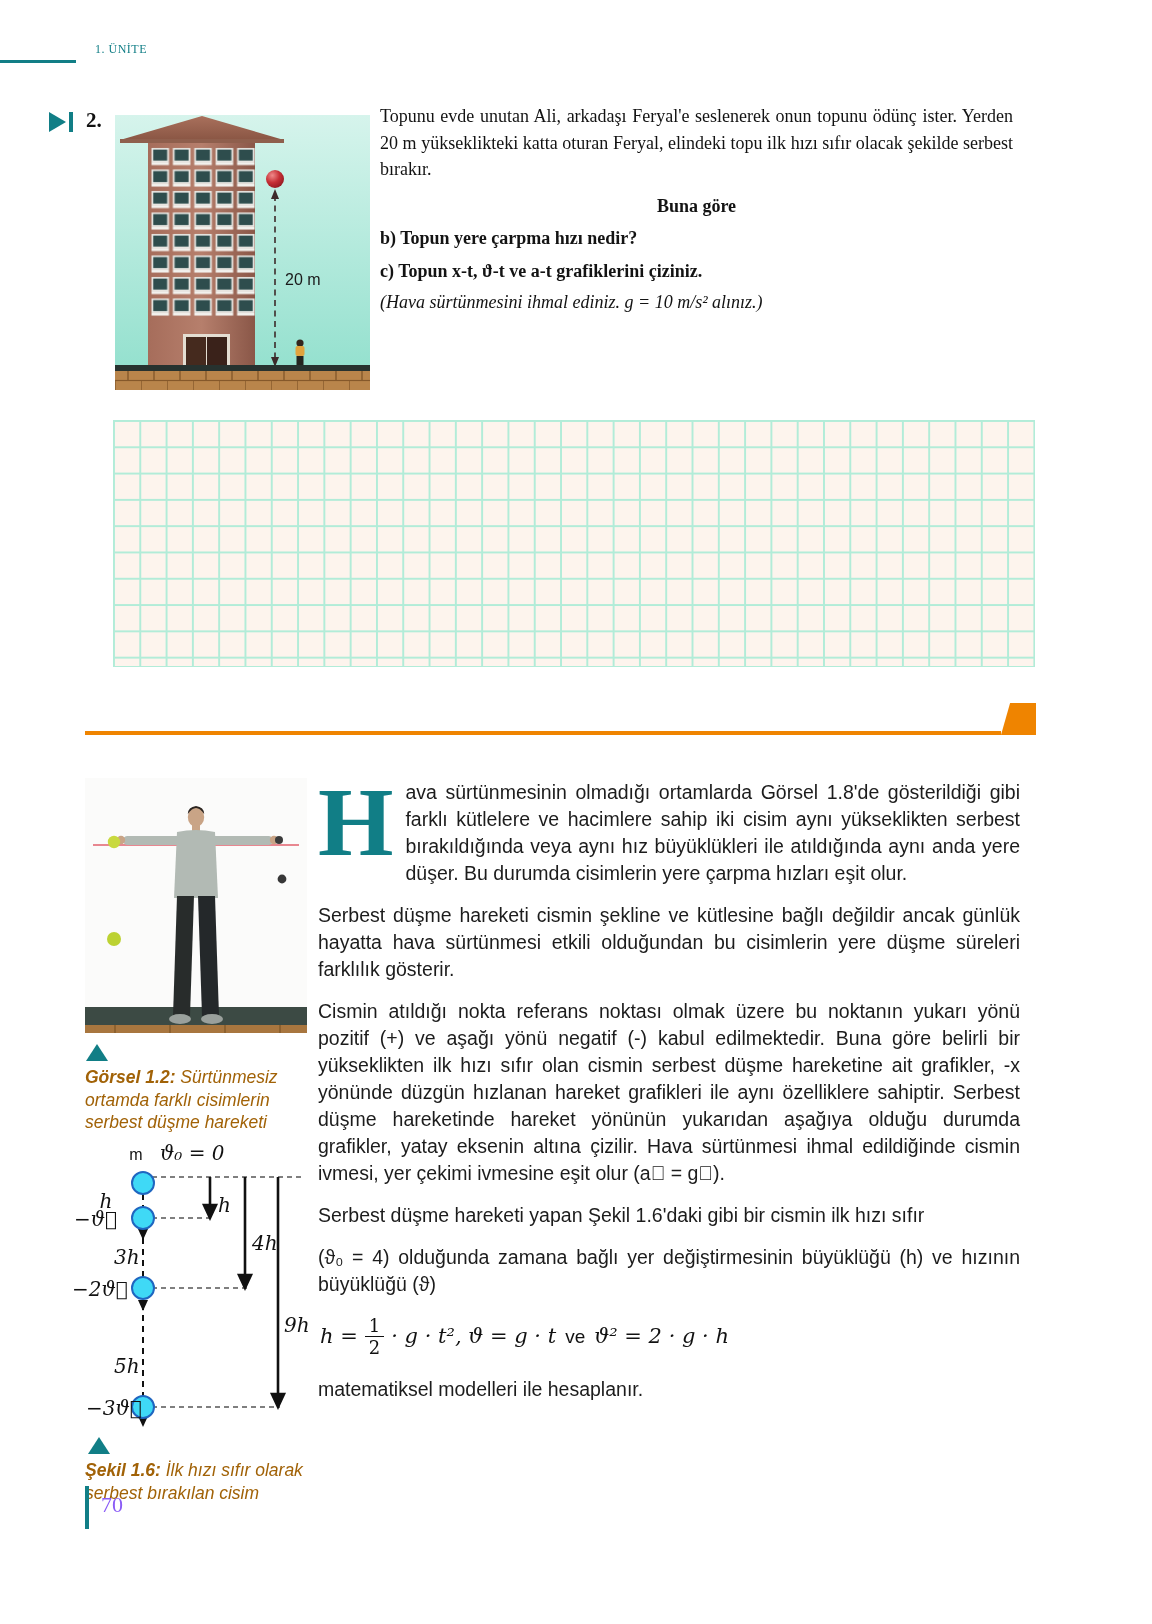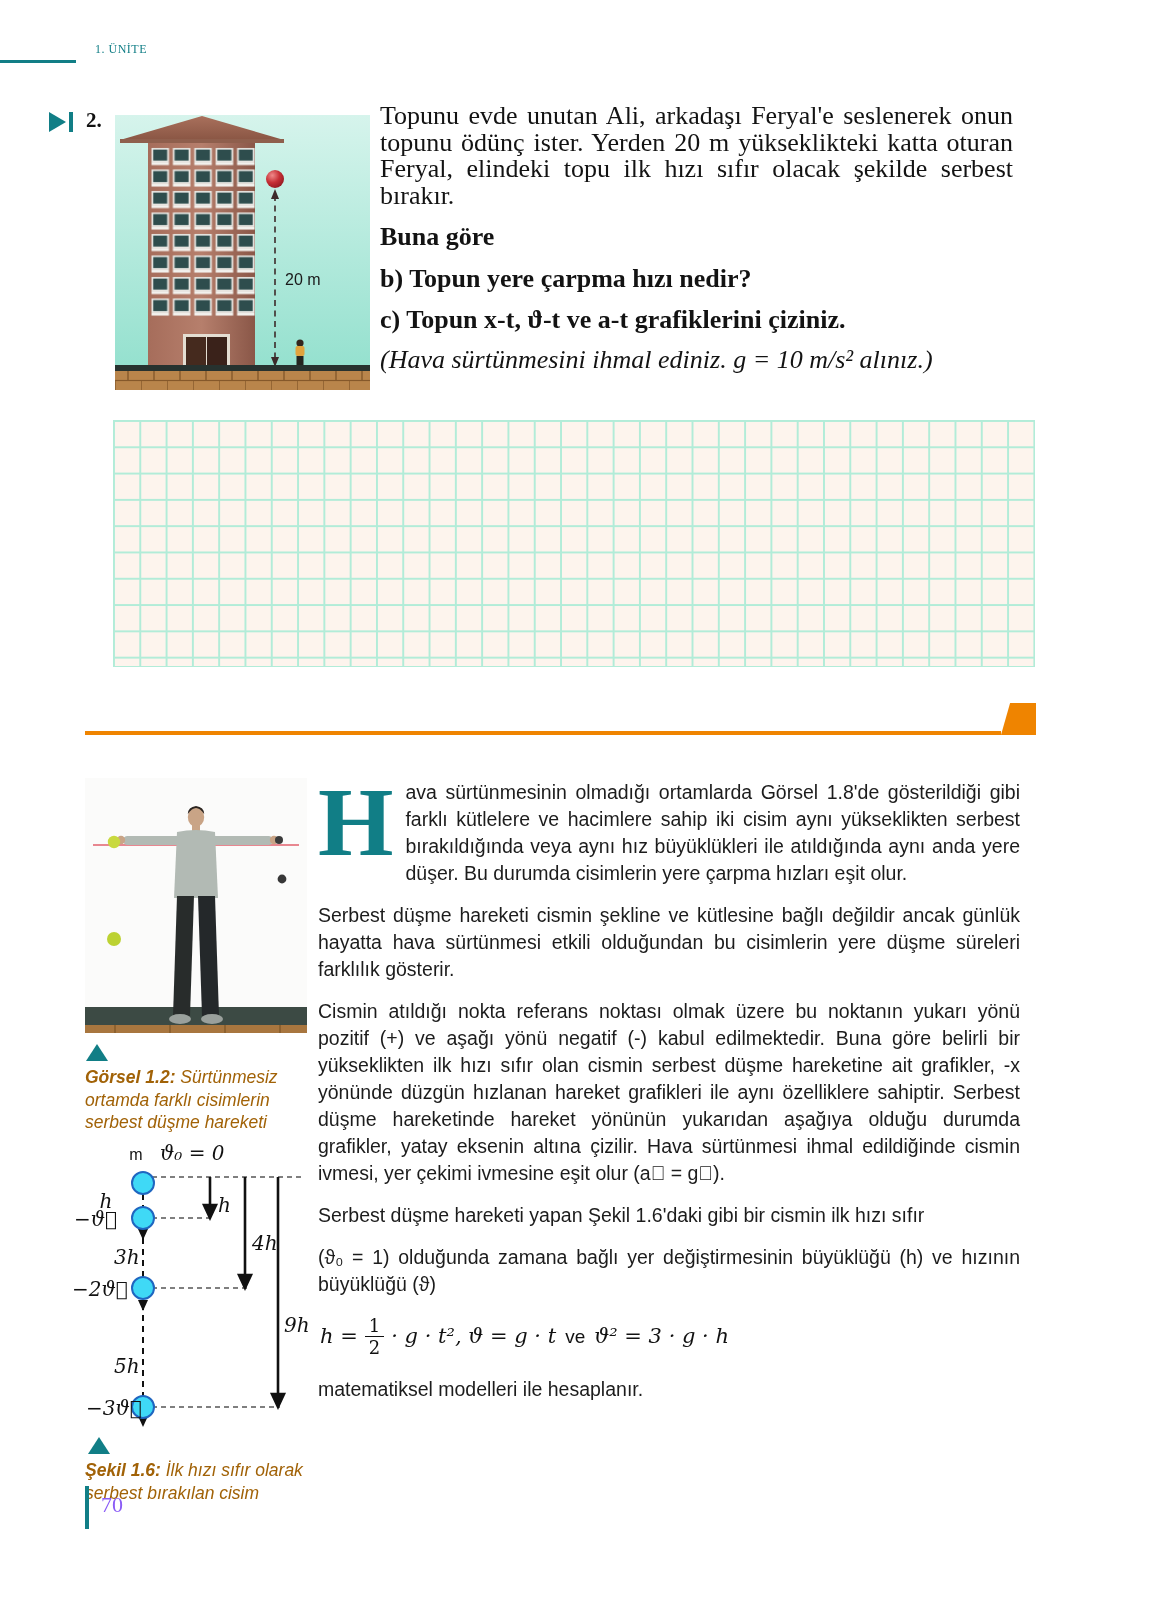--- a/index.html
+++ b/index.html
@@ -12,23 +12,23 @@
   .unit-title { position:absolute; left:95px; top:42px; font-family:"Liberation Serif", serif; font-size:12px; color:#117e86; letter-spacing:.5px; }
 
   
   .prob-icon { position:absolute; left:49px; top:112px; display:flex; align-items:center; }
   .prob-icon .tri { width:0; height:0; border-top:10px solid transparent; border-bottom:10px solid transparent; border-left:17px solid #117e86; }
   .prob-icon .bar { width:4px; height:20px; background:#117e86; margin-left:3px; }
   .prob-number { position:absolute; left:86px; top:108px; font-family:"Liberation Serif", serif; font-weight:bold; font-size:21px; color:#111; }
 
   .building-svg { position:absolute; left:115px; top:115px; }
 
-  .problem-text { position:absolute; left:380px; top:103px; width:633px; font-family:"Liberation Serif", serif; font-size:26px; color:#131313; }
+  .problem-text { position:absolute; left:380px; top:103px; width:633px; font-family:"Liberation Serif", serif; font-size:18px; color:#131313; }
   .problem-text .statement { line-height:26.5px; text-align:justify; }
-  .problem-text .lead { font-weight:bold; margin-top:13px; }
+  .problem-text .lead { font-weight:bold; margin-top:13px;text-align:center; }
   .problem-text .item { font-weight:bold; margin-top:11.5px; }
   .problem-text .note { font-style:italic; margin-top:10px; }
 
   
   .solution-grid { position:absolute; left:113px; top:420px; width:922px; height:247px;
     background-color:#fdf4ed;
     background-image:
       linear-gradient(to right, #b2ecd8 1.6px, transparent 1.6px),
       linear-gradient(to bottom, #b2ecd8 1.6px, transparent 1.6px);
     background-size:26.3px 26.3px;
@@ -233,30 +233,30 @@
   <div class="caption-marker marker-sekil"></div>
   <div class="figure-caption sekil-caption">
     <span class="cap-label">Şekil 1.6:</span><span> İlk hızı sıfır olarak serbest bırakılan cisim</span>
   </div>
 
   <div class="body-col">
     <p><span class="dropcap">H</span><span>ava sürtünmesinin olmadığı ortamlarda Görsel 1.8'de gösterildiği gibi farklı kütlelere ve hacimlere sahip iki cisim aynı yükseklikten serbest bırakıldığında veya aynı hız büyüklükleri ile atıldığında aynı anda yere düşer. Bu durumda cisimlerin yere çarpma hızları eşit olur.</span></p>
     <p>Serbest düşme hareketi cismin şekline ve kütlesine bağlı değildir ancak günlük hayatta hava sürtünmesi etkili olduğundan bu cisimlerin yere düşme süreleri farklılık gösterir.</p>
     <p>Cismin atıldığı nokta referans noktası olmak üzere bu noktanın yukarı yönü pozitif (+) ve aşağı yönü negatif (-) kabul edilmektedir. Buna göre belirli bir yükseklikten ilk hızı sıfır olan cismin serbest düşme hareketine ait grafikler, -x yönünde düzgün hızlanan hareket grafikleri ile aynı özelliklere sahiptir. Serbest düşme hareketinde hareket yönünün yukarıdan aşağıya olduğu durumda grafikler, yatay eksenin altına çizilir. Hava sürtünmesi ihmal edildiğinde cismin ivmesi, yer çekimi ivmesine eşit olur (a⃗ = g⃗).</p>
     <p>Serbest düşme hareketi yapan Şekil 1.6'daki gibi bir cismin ilk hızı sıfır</p>
-    <p>(ϑ₀ = 1) olduğunda zamana bağlı yer değiştirmesinin büyüklüğü (h) ve hızının büyüklüğü (ϑ)</p>
+    <p>(ϑ₀ = 4) olduğunda zamana bağlı yer değiştirmesinin büyüklüğü (h) ve hızının büyüklüğü (ϑ)</p>
     <div class="formula-row">
       <span>h =</span>
       <span class="frac">
         <span class="num">1</span>
         <span class="den">2</span>
       </span>
       <span>· g · t²,  ϑ =  g · t</span>
       <span class="formula-ve">ve</span>
-      <span>ϑ² = 3 · g · h</span>
+      <span>ϑ² = 2 · g · h</span>
     </div>
     <p>matematiksel modelleri ile hesaplanır.</p>
   </div>
 
   <div class="pageno-bar"></div>
   <div class="pageno">70</div>
 
 </div>
 
 </body></html>

